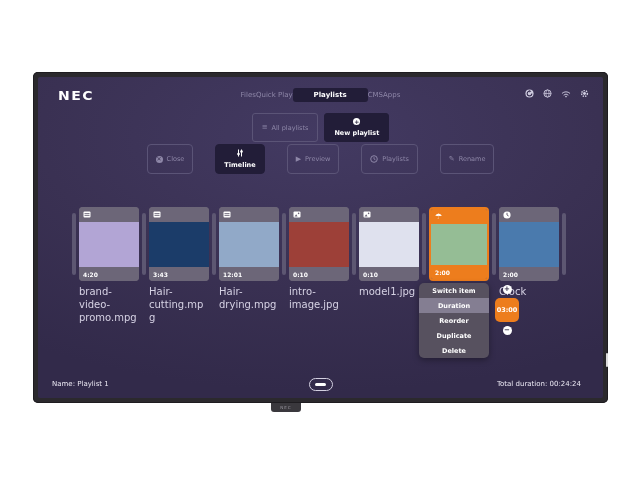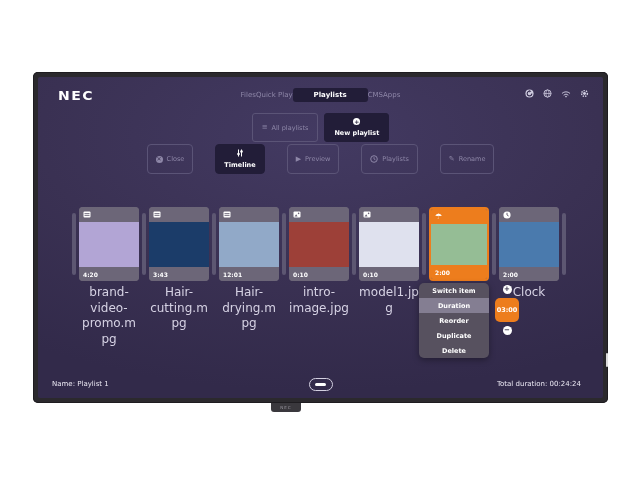--- a/index.html
+++ b/index.html
@@ -50,21 +50,21 @@
   .cards-row { position:absolute; left:34px; top:130px; display:flex; gap:3px; align-items:flex-start; }
   .drag-bar { width:4px; height:62px; margin-top:6px; border-radius:2px; background:#5d5772; flex:none; }
   .card-wrap { width:60px; flex:none; display:flex; flex-direction:column; }
   .card { width:60px; height:74px; border-radius:4px; overflow:hidden; display:flex; flex-direction:column; background:#6c6678; }
   .card-head { height:15px; background:#6c6678; display:flex; align-items:center; padding-left:4px; flex:none; }
   .card-body { flex:1; }
   .card-foot { height:14px; background:#6c6678; display:flex; align-items:center; padding-left:4px; flex:none;
                font-size:6px; font-weight:bold; color:#fff; }
   .card.selected { border:2px solid var(--accent_orange,#ed7d1d); }
   .card.selected .card-head, .card.selected .card-foot { background:var(--accent_orange,#ed7d1d); }
-  .card-label { margin-top:4px; font-size:12px; line-height:1.3; color:#d6d2e4; overflow-wrap:anywhere;text-align:center; }
+  .card-label { margin-top:4px; font-size:10px; line-height:1.3; color:#d6d2e4; overflow-wrap:anywhere; }
   .umb { color:#fff; font-size:8px; line-height:1; }
 
   
   .context-menu { position:absolute; left:381px; top:206px; width:70px; background:var(--menu_bg,#57515f);
                   border-radius:5px; overflow:hidden; box-shadow:0 2px 6px rgba(0,0,0,.35); }
   .menu-item { height:15px; display:flex; align-items:center; justify-content:center;
                font-size:6.5px; font-weight:bold; color:#fff; }
   .menu-item.hl { background:var(--menu_highlight,#847e92); }
   .stepper { position:absolute; left:456px; top:208px; width:26px; display:flex; flex-direction:column;
              align-items:center; gap:4px; }

